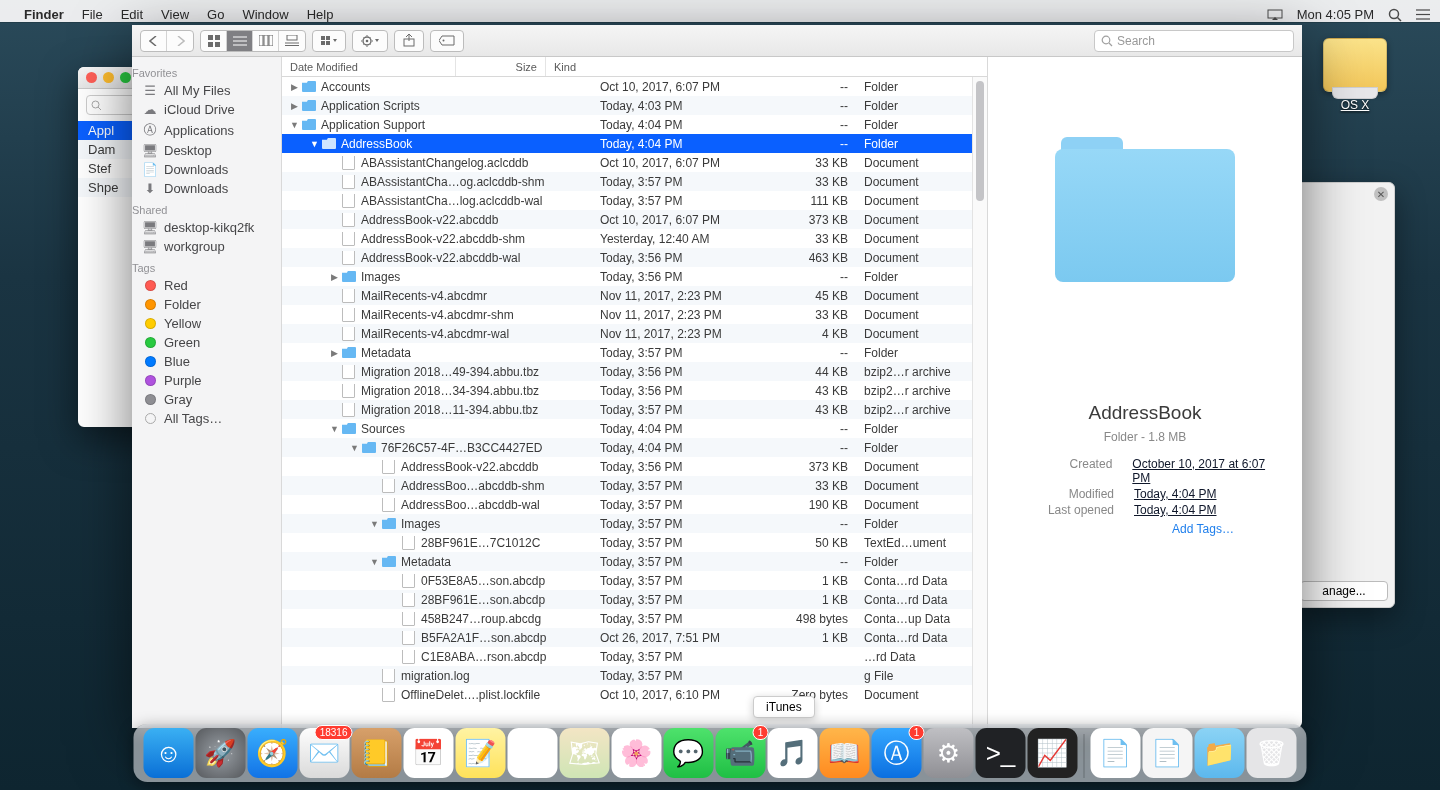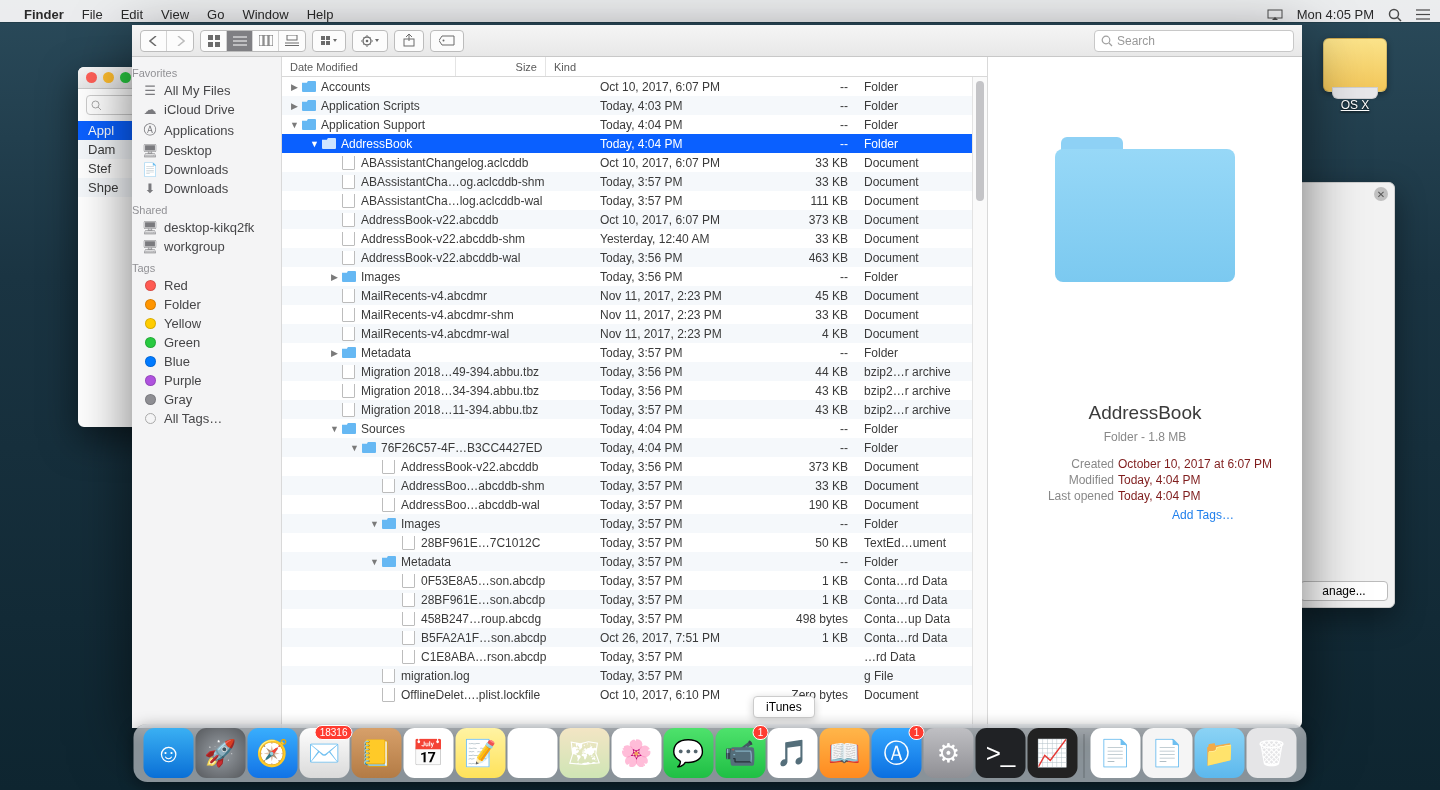--- a/index.html
+++ b/index.html
@@ -114,23 +114,23 @@
 
 
 .preview{width:315px;border-left:1px solid #d9d9d9;padding:40px 18px 10px;
   display:flex;flex-direction:column;align-items:center;font-size:12px;}
 .preview .bigfolder{width:180px;height:145px;position:relative;margin-top:40px;}
 .preview .bigfolder .tab{position:absolute;top:0;left:6px;width:62px;height:20px;border-radius:6px 6px 0 0;background:#8ed1f5;}
 .preview .bigfolder .body{position:absolute;top:12px;left:0;right:0;bottom:0;border-radius:8px;background:linear-gradient(#97d8f7,#7bc9f0);}
 .preview h2{margin-top:120px;font-size:19px;font-weight:500;color:#3b3b3b;}
 .preview .sub{color:#888;margin-top:6px;}
 .preview .meta{margin-top:12px;width:100%;}
-.preview .m{display:flex;gap:4px;padding:1px 0;}
+.preview .m{display:flex;gap:20px;padding:1px 0;}
 .preview .m .k{width:108px;text-align:right;color:#888;}
-.preview .m .v{color:#7f1d1d;}
+.preview .m .v{color:#0f172a;text-decoration:underline;}
 .preview .addtags{color:#1f7fec;margin-top:4px;margin-left:116px;}
 
 
 .dock{position:absolute;bottom:8px;left:50%;transform:translateX(-50%);
   background:rgba(240,240,244,.55);border-radius:14px;padding:4px 10px;
   display:flex;align-items:end;gap:2px;backdrop-filter:blur(8px);
   box-shadow:0 4px 16px rgba(0,0,0,.4);}
 .dock .di{width:50px;height:50px;border-radius:11px;position:relative;
   display:flex;align-items:center;justify-content:center;font-size:26px;color:#fff;}
 .dock .sep{width:1px;height:44px;background:rgba(0,0,0,.25);margin:0 4px;}

